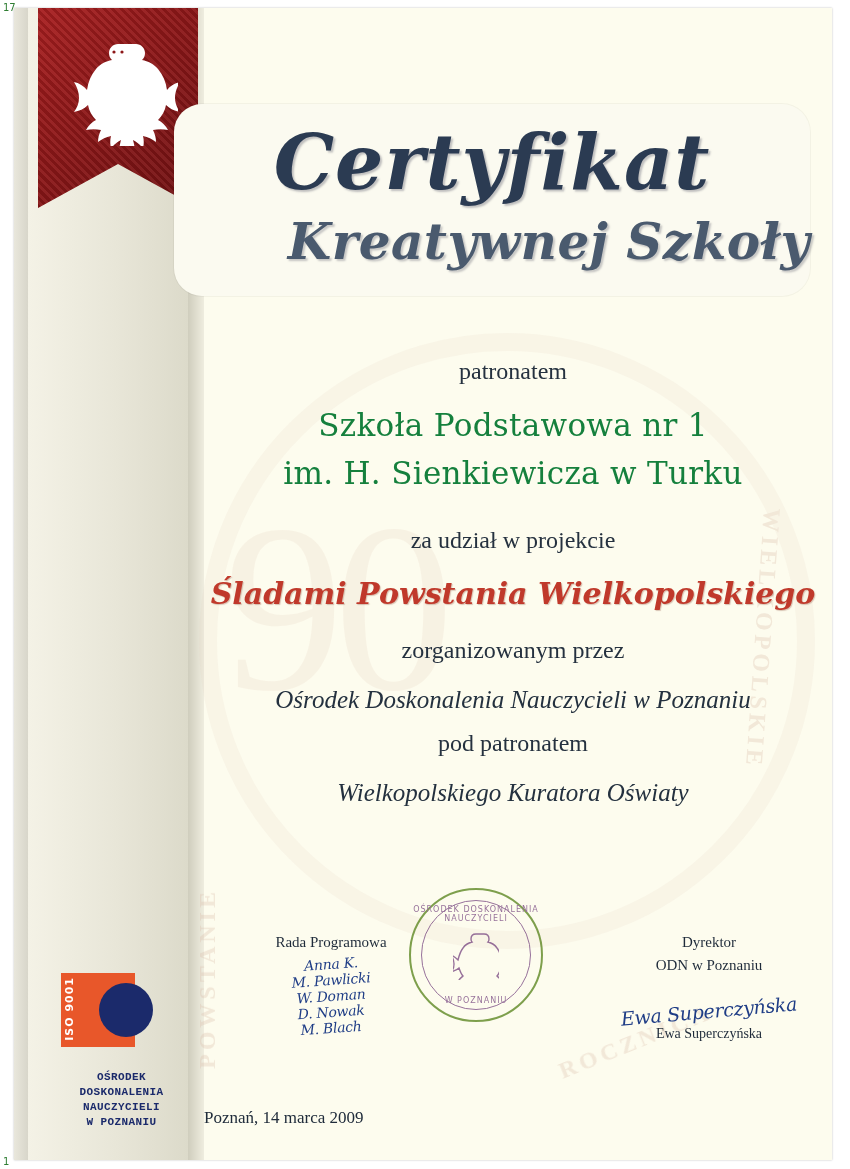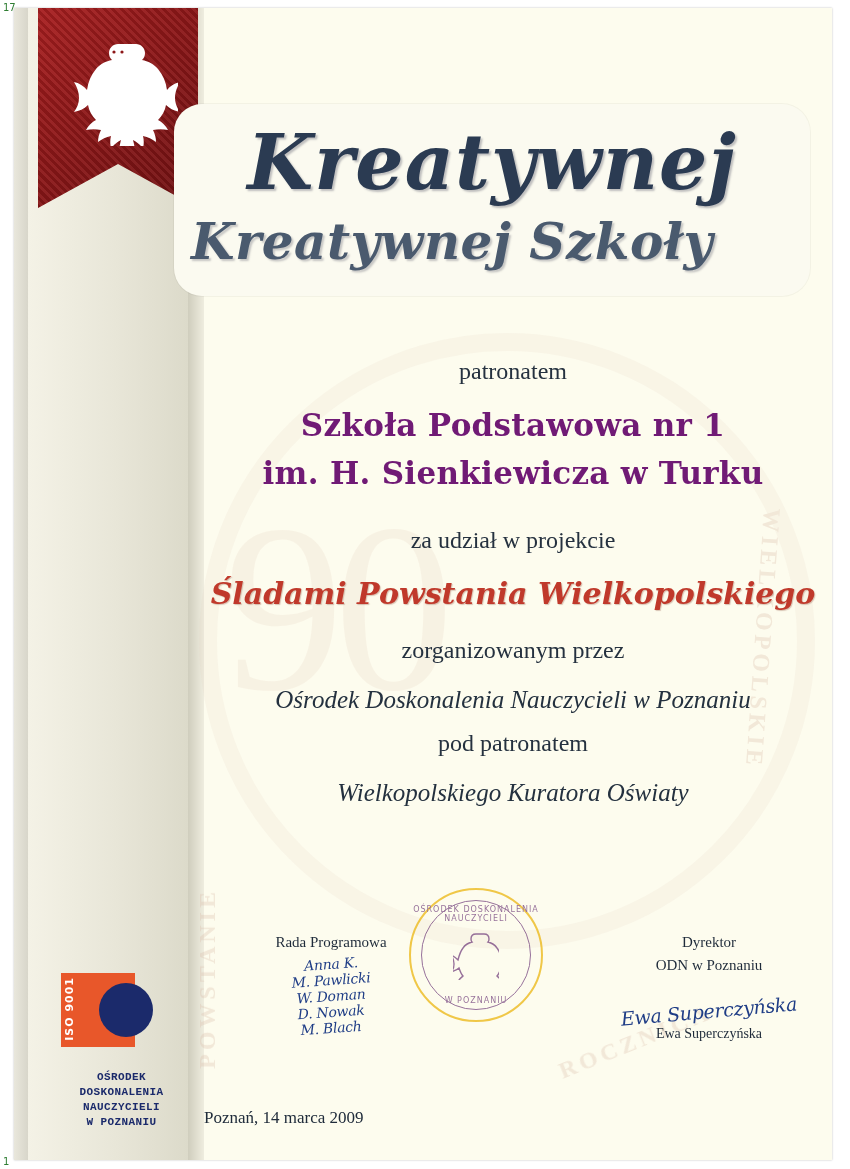--- a/index.html
+++ b/index.html
@@ -150,21 +150,21 @@
     font-style: italic;
     font-size: 76px;
     color: #2b3b52;
     letter-spacing: 1px;
     text-shadow: 2px 2px 2px rgba(120,120,130,0.45);
   }
   .title-sub {
     position: absolute;
     left: 0; right: 0;
     top: 108px;
-    text-align: left;
+    text-align: right;
     font-family: "DejaVu Serif", serif;
     font-weight: bold;
     font-style: italic;
     font-size: 50px;
     color: #4a5a6e;
     letter-spacing: 0.5px;
     text-shadow: 2px 2px 2px rgba(120,120,130,0.4);
     margin-left: 17px;
   }
 
@@ -178,24 +178,24 @@
     color: #1d2b3f;
   }
   .line-small {
     font-family: "Liberation Serif", serif;
     font-size: 24px;
     margin: 0 0 22px 0;
     color: #25313f;
   }
   .line-recipient {
     font-family: "DejaVu Serif", serif;
-    font-weight: bold;
+    font-weight: normal;
     font-size: 31px;
     margin: 0 0 12px 0;
-    color: #701a75;
+    color: #15803d;
     letter-spacing: 0.3px;
   }
   .gap-a { height: 24px; }
   .line-project {
     font-family: "DejaVu Serif", serif;
     font-weight: bold;
     font-style: italic;
     font-size: 30px;
     color: #c0392b;
     margin: 0 0 26px 0;
@@ -210,21 +210,21 @@
   }
 
   
   .stamp {
     position: absolute;
     left: 395px;
     top: 880px;
     width: 130px;
     height: 130px;
     border-radius: 50%;
-    border: 2px solid #eab308;
+    border: 2px solid #4d7c0f;
     opacity: 0.72;
   }
   .stamp:after {
     content: "";
     position: absolute;
     left: 10px; top: 10px; right: 10px; bottom: 10px;
     border: 1px solid #6f3b7a;
     border-radius: 50%;
   }
   .stamp-inner-eagle {
@@ -370,21 +370,21 @@
           <path d="M60 8 c-5 0 -9 4 -9 9 0 3 1 5 3 7 -6 1 -12 4 -16 9 -5 6 -8 13 -9 21 -3 -4 -8 -7 -13 -8 3 5 5 10 5 16 0 5 -2 10 -5 14 5 -1 10 -3 14 -7 1 6 4 11 8 15 -4 2 -8 6 -10 10 5 -1 10 -1 15 0 -2 4 -3 8 -3 12 4 -3 8 -5 13 -6 -1 4 -1 8 0 12 3 -3 6 -6 10 -8 -1 4 -2 8 -2 12 h16 c0 -4 -1 -8 -2 -12 4 2 7 5 10 8 1 -4 1 -8 0 -12 5 1 9 3 13 6 0 -4 -1 -8 -3 -12 5 -1 10 -1 15 0 -2 -4 -6 -8 -10 -10 4 -4 7 -9 8 -15 4 4 9 6 14 7 -3 -4 -5 -9 -5 -14 0 -6 2 -11 5 -16 -5 1 -10 4 -13 8 -1 -8 -4 -15 -9 -21 -4 -5 -10 -8 -16 -9 2 -2 3 -4 3 -7 0 -5 -4 -9 -9 -9z"></path>
         </g>
         <g fill="#8d1718">
           <circle cx="56" cy="16" r="1.6"></circle>
           <circle cx="64" cy="16" r="1.6"></circle>
         </g>
       </svg>
     </div>
 
     <div class="title-plate">
-      <div class="title-main">Kreatywnej</div>
+      <div class="title-main">Certyfikat</div>
       <div class="title-sub">Kreatywnej Szkoły</div>
     </div>
 
     <div class="body-block">
       <p class="line-small">patronatem</p>
       <p class="line-recipient">Szkoła Podstawowa nr 1</p>
       <p class="line-recipient">im. H. Sienkiewicza w Turku</p>
       <div class="gap-a"></div>
       <p class="line-small">za udział w projekcie</p>
       <p class="line-project">Śladami Powstania Wielkopolskiego</p>

